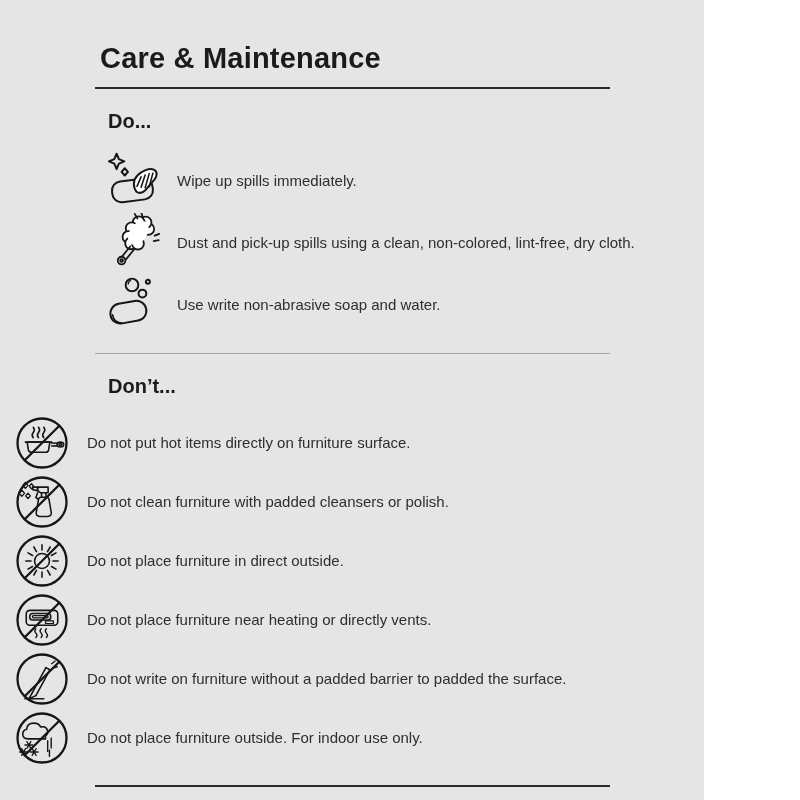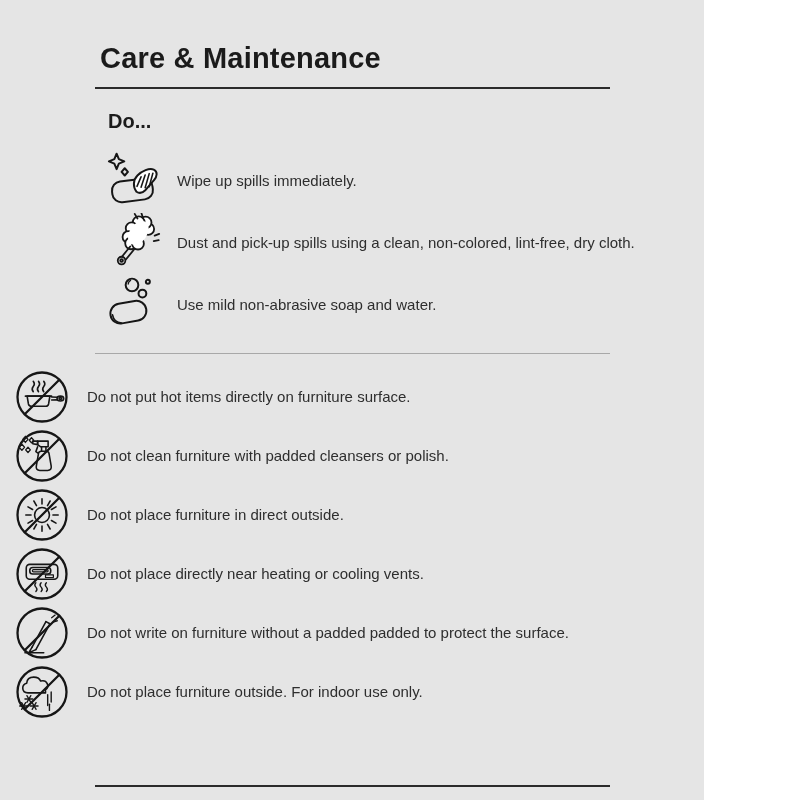--- a/index.html
+++ b/index.html
@@ -82,29 +82,30 @@
             <g class="stk" stroke-width="2.2">
               <rect x="8" y="30" width="40" height="22" rx="11" transform="rotate(-10 28 41)"></rect>
               <path d="M10.5,44 Q12,52.5 20.5,53" stroke-width="1.8"></path>
               <circle cx="32" cy="11" r="7"></circle>
               <path d="M27.8,10 a5,5 0 0 1 2.6,-4" stroke-width="1.5"></path>
               <circle cx="43.5" cy="20.5" r="4.3"></circle>
               <circle cx="49.5" cy="7.5" r="2.2"></circle>
             </g>
           </svg>
         </span>
-        <span class="lbl">Use mild non-abrasive soap and water.</span>
+        <span class="lbl">Use write non-abrasive soap and water.</span>
       </div>
 
     </div>
   </section>
 
   <div class="rule light"></div>
 
   <section>
+    <h2 class="sec">Don’t...</h2>
     <div class="rows dont">
 
       <div class="row">
         <span class="icon-cell">
           <svg width="56" height="56" viewBox="0 0 64 64">
             <g class="stk" stroke-width="1.8">
               <path d="M22,26 q-2.5,-3 0,-6 q2.5,-3 0,-6"></path>
               <path d="M28,26 q-2.5,-3 0,-6 q2.5,-3 0,-6"></path>
               <path d="M34,26 q-2.5,-3 0,-6 q2.5,-3 0,-6"></path>
               <path d="M15,31 L41,31 L39.5,40 q-0.5,2.5 -3,2.5 L20,42.5 q-3,0 -3.5,-2.5 Z"></path>
@@ -187,42 +188,42 @@
               <path d="M25,42 q-2.5,2.5 0,5 q2.5,2.5 0,5" stroke-width="1.5"></path>
               <path d="M31,42 q-2.5,2.5 0,5 q2.5,2.5 0,5" stroke-width="1.5"></path>
               <path d="M37,42 q-2.5,2.5 0,5 q2.5,2.5 0,5" stroke-width="1.5"></path>
             </g>
             <g class="stk" stroke-width="2.6">
               <circle cx="32" cy="32" r="28"></circle>
               <line x1="12.5" y1="51.5" x2="51.5" y2="12.5"></line>
             </g>
           </svg>
         </span>
-        <span class="lbl">Do not place directly near heating or cooling vents.</span>
+        <span class="lbl">Do not place furniture near heating or directly vents.</span>
       </div>
 
       <div class="row">
         <span class="icon-cell">
           <svg width="56" height="56" viewBox="0 0 64 64">
             <g class="stk" stroke-width="1.8">
               <line x1="12.5" y1="54.5" x2="34" y2="54.5"></line>
               <path d="M20.5,48.5 L36.5,19"></path>
               <path d="M25,51 L41,21.5"></path>
               <path d="M36.5,19 L41,21.5"></path>
               <path d="M20.5,48.5 L17,54.5 L25,51"></path>
               <path d="M43,14.5 l4,-3" stroke-width="1.5"></path>
               <path d="M44.5,19.5 l5,-1.5" stroke-width="1.5"></path>
             </g>
             <g class="stk" stroke-width="2.6">
               <circle cx="32" cy="32" r="28"></circle>
               <line x1="12.5" y1="51.5" x2="51.5" y2="12.5"></line>
             </g>
           </svg>
         </span>
-        <span class="lbl">Do not write on furniture without a padded padded to protect the surface.</span>
+        <span class="lbl">Do not write on furniture without a padded barrier to padded the surface.</span>
       </div>
 
       <div class="row">
         <span class="icon-cell">
           <svg width="56" height="56" viewBox="0 0 64 64">
             <g class="stk" stroke-width="1.8">
               <path d="M16,33 Q10,33 10,27.5 Q10,23 14.5,22 Q15,15 22.5,15 Q28.5,15 30.5,19.5 Q36,18 38,22.5 Q40,27 36,29.5 L36,33 Z"></path>
               <g stroke-width="1.5">
                 <line x1="12.5" y1="40" x2="21.5" y2="40"></line>
                 <line x1="14.75" y1="36.1" x2="19.25" y2="43.9"></line>

